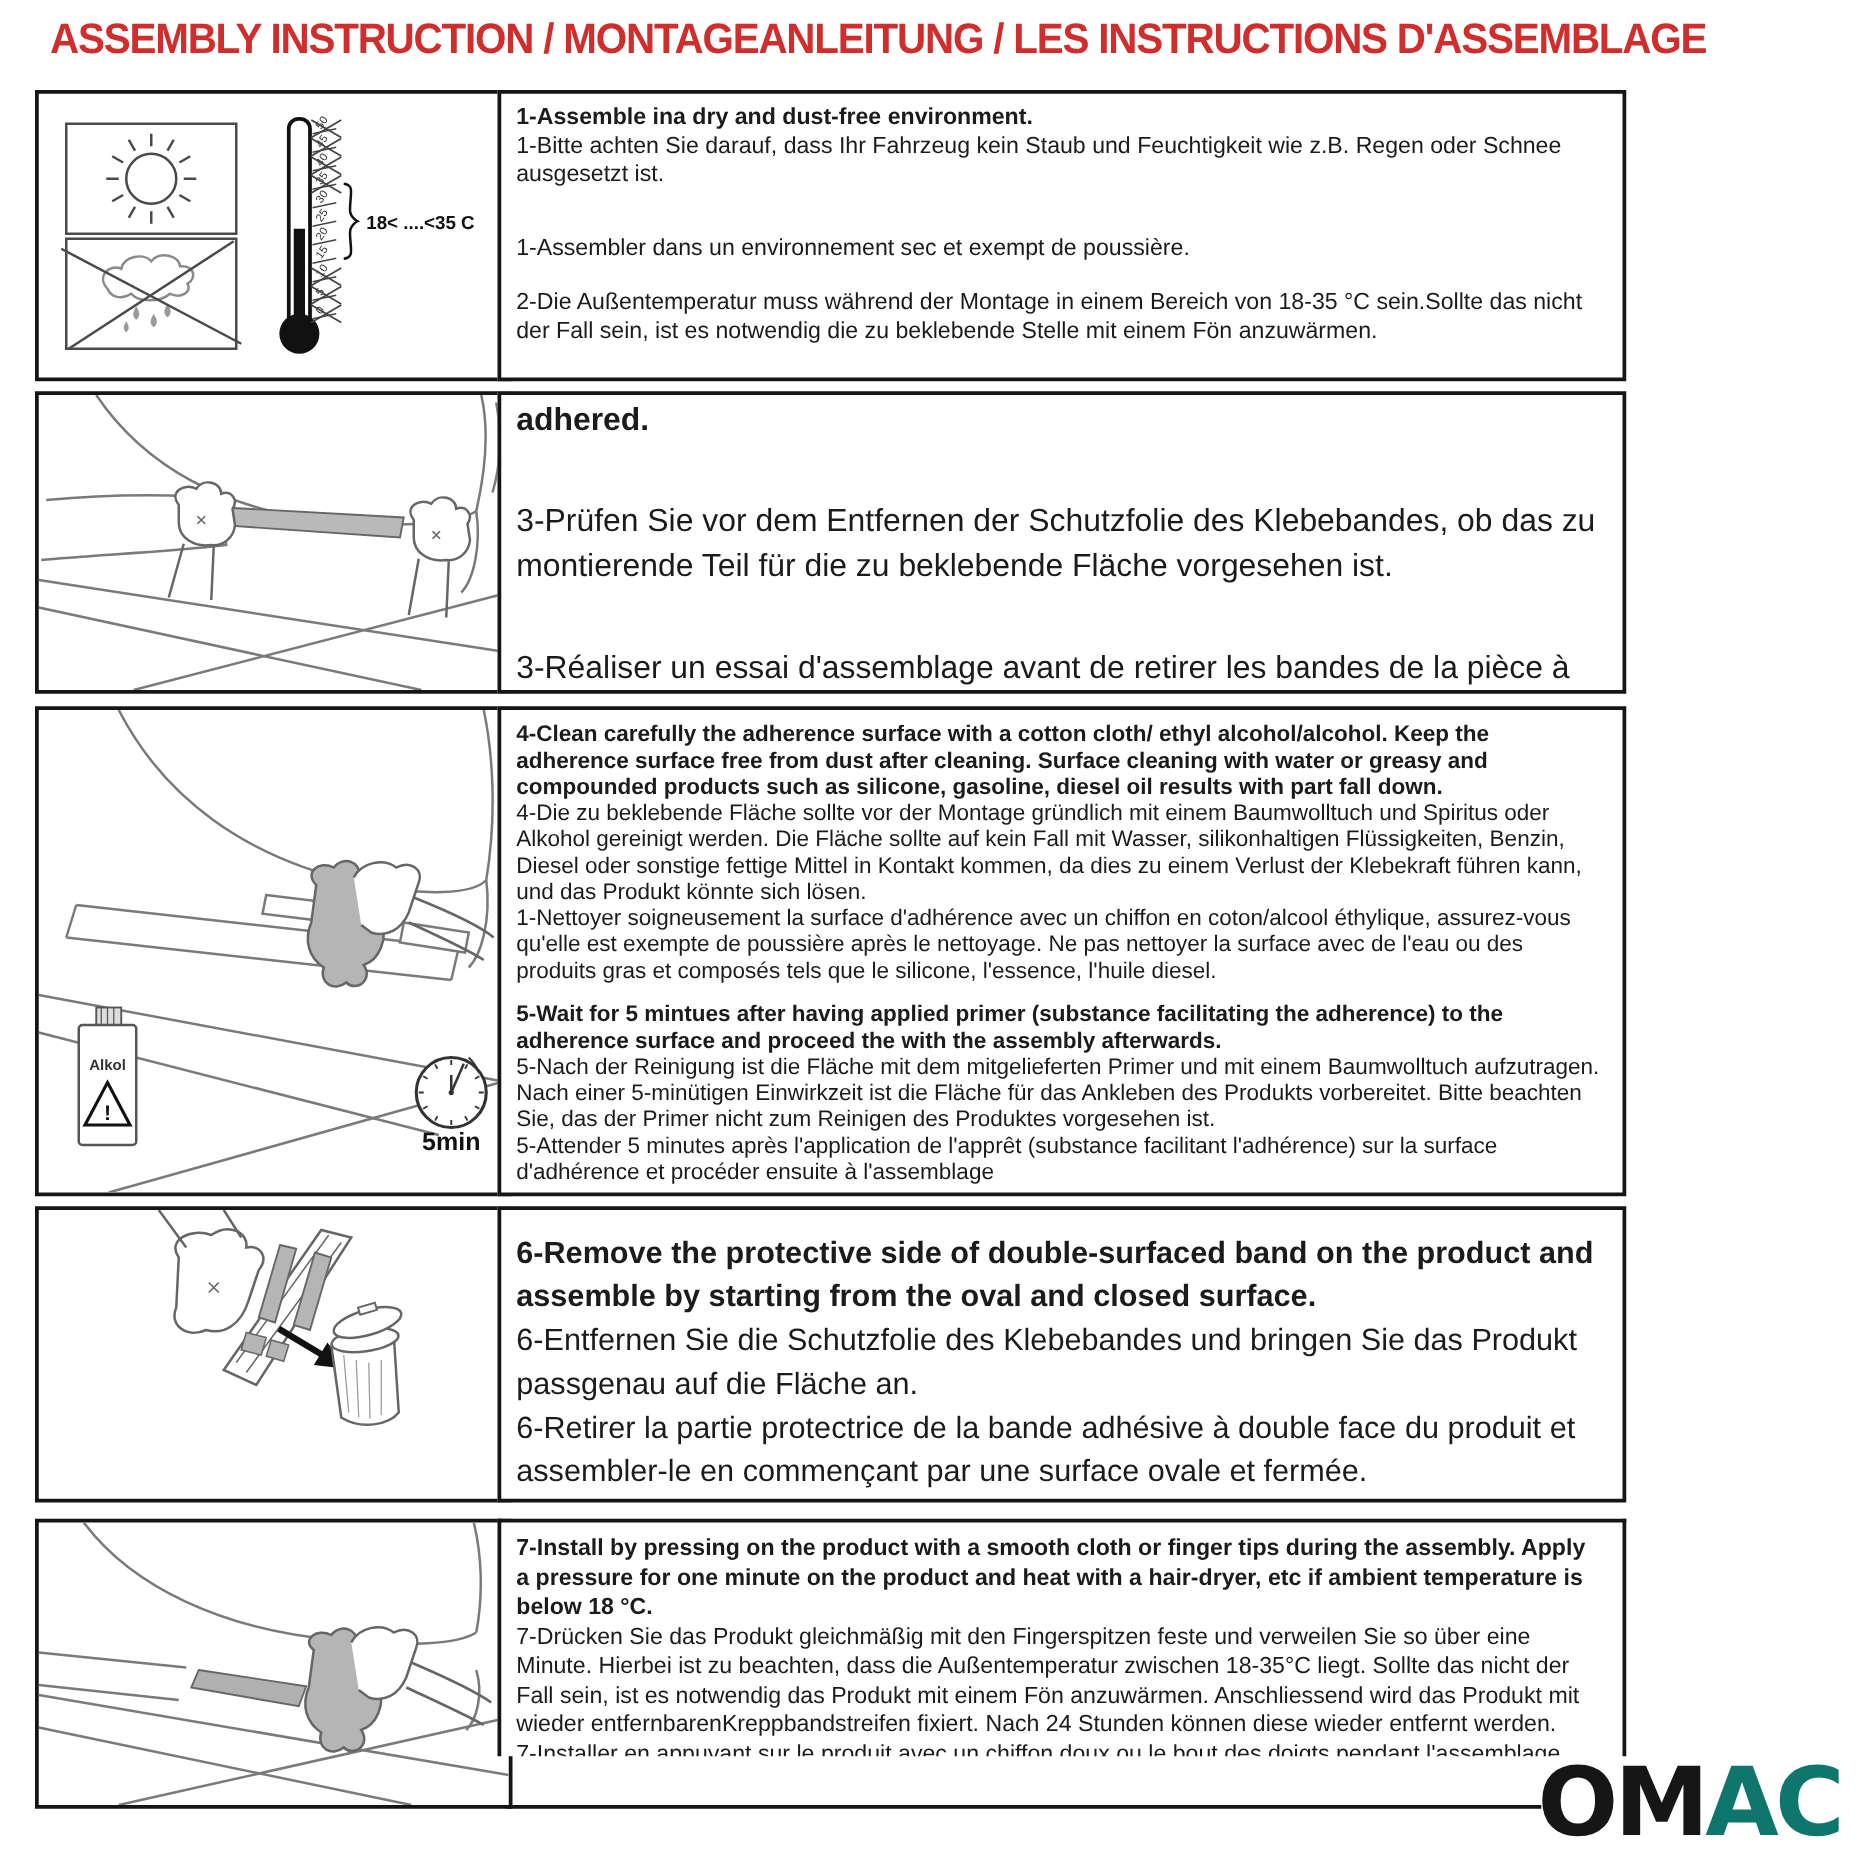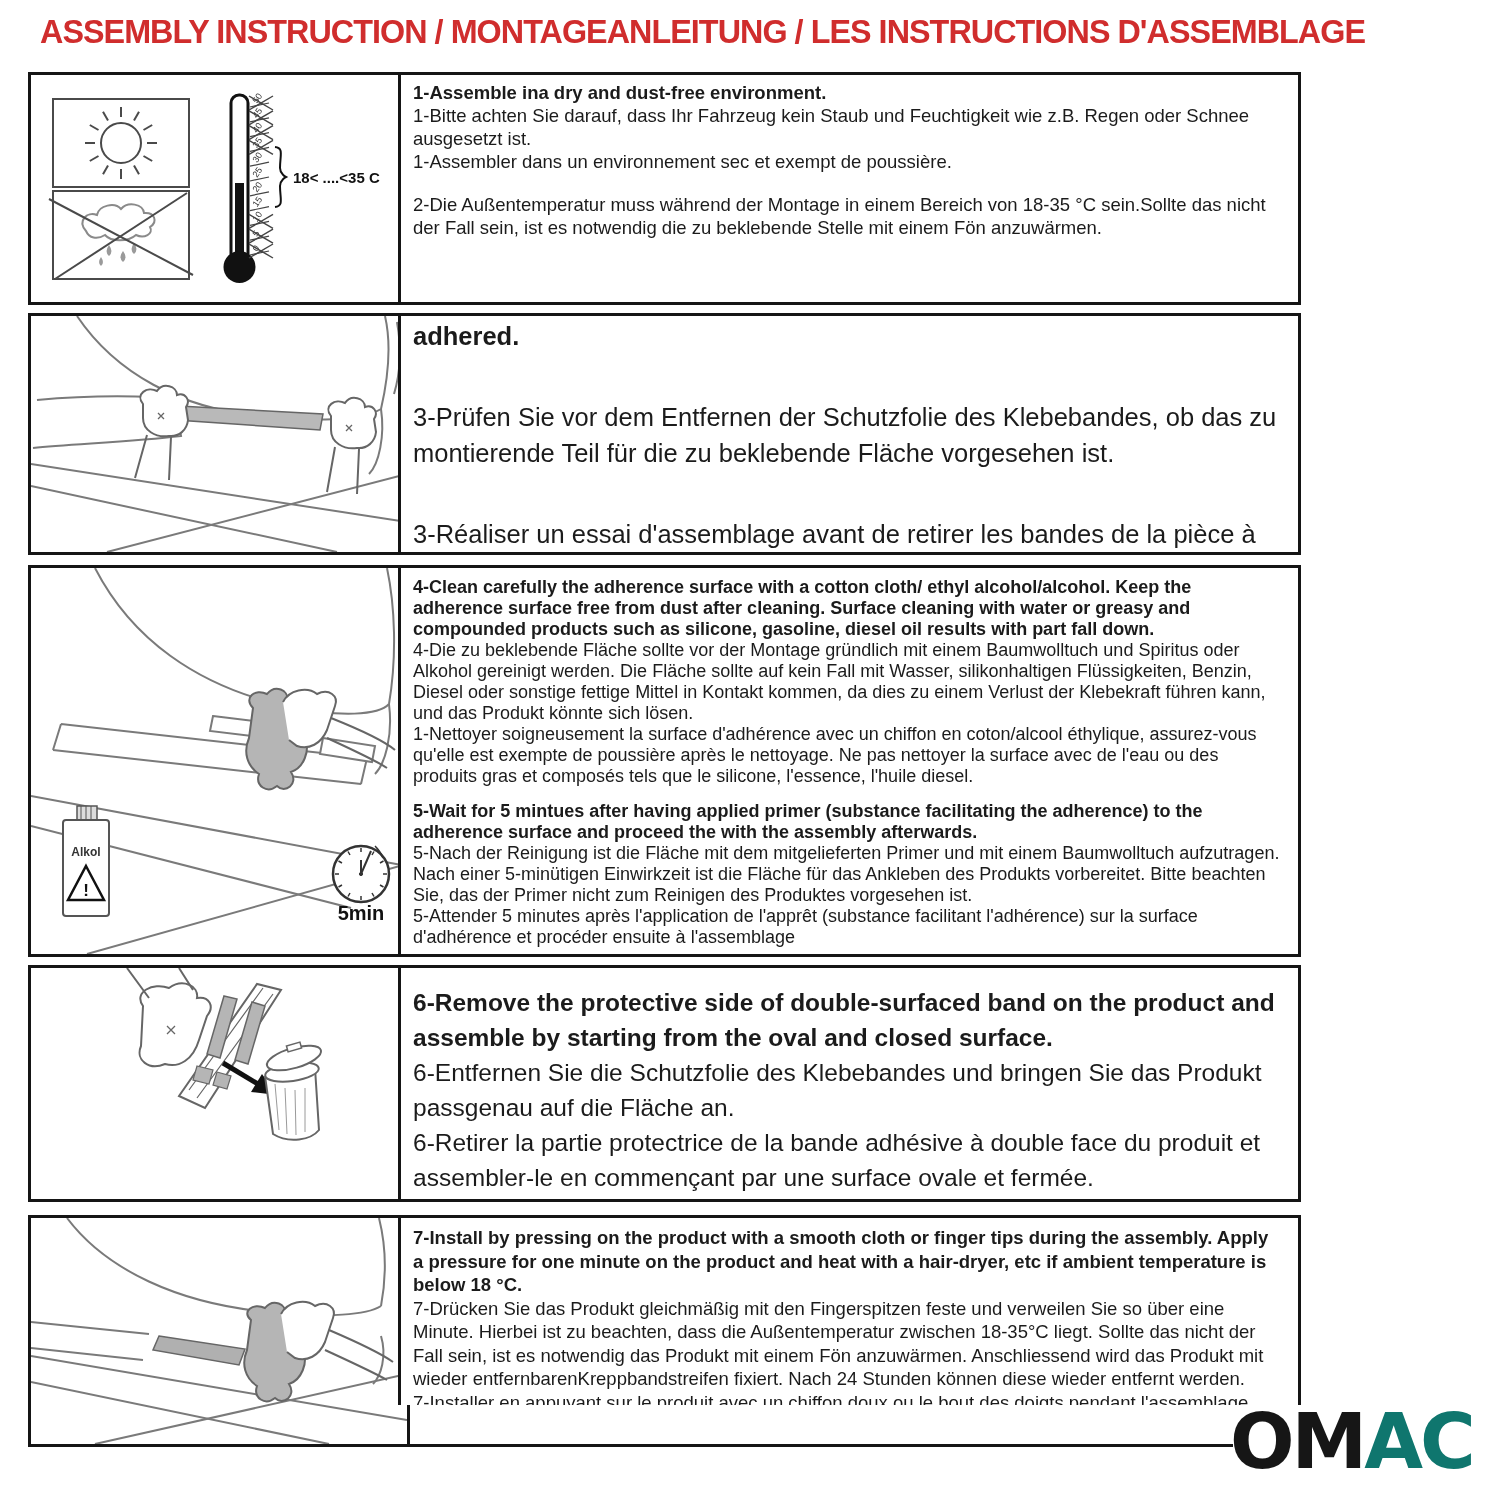--- a/index.html
+++ b/index.html
@@ -17,21 +17,21 @@
   .tx{left:398px;width:903px;padding:6px 16px 4px 12px;}
   .r1{top:72px;height:233px}
   .r2{top:313px;height:242px}
   .r3{top:565px;height:392px}
   .r4{top:965px;height:237px}
   .r5{top:1215px;height:232px}
   .r5t{top:1215px;height:190px;border-bottom:none}
   .tx p{margin:0;}
   .b{font-weight:bold;}
   .s1{font-size:18.5px;line-height:23px;}
-  .s1 .gap{margin-bottom:20px;}
+  .s1 .gap{margin-bottom:20px;margin-top:36px;}
   .s2{font-size:25.5px;line-height:36px;display:flex;flex-direction:column;justify-content:center;gap:45px;}
   .s3{font-size:18px;line-height:21px;padding-top:9px;}
   .s3 .gap{margin-bottom:14px;}
   .s4{font-size:24.5px;line-height:35px;display:flex;flex-direction:column;justify-content:flex-end;}
   .s5{font-size:18.5px;line-height:23.5px;padding-top:8px;}
   .il svg{display:block;width:100%;height:100%;}
   .rule{position:absolute;left:405px;top:1444px;width:828px;height:3px;background:#151515;}
   .logo{
     position:absolute;left:1230px;top:1404px;
     font-family:"DejaVu Sans",sans-serif;font-weight:bold;font-size:76px;

